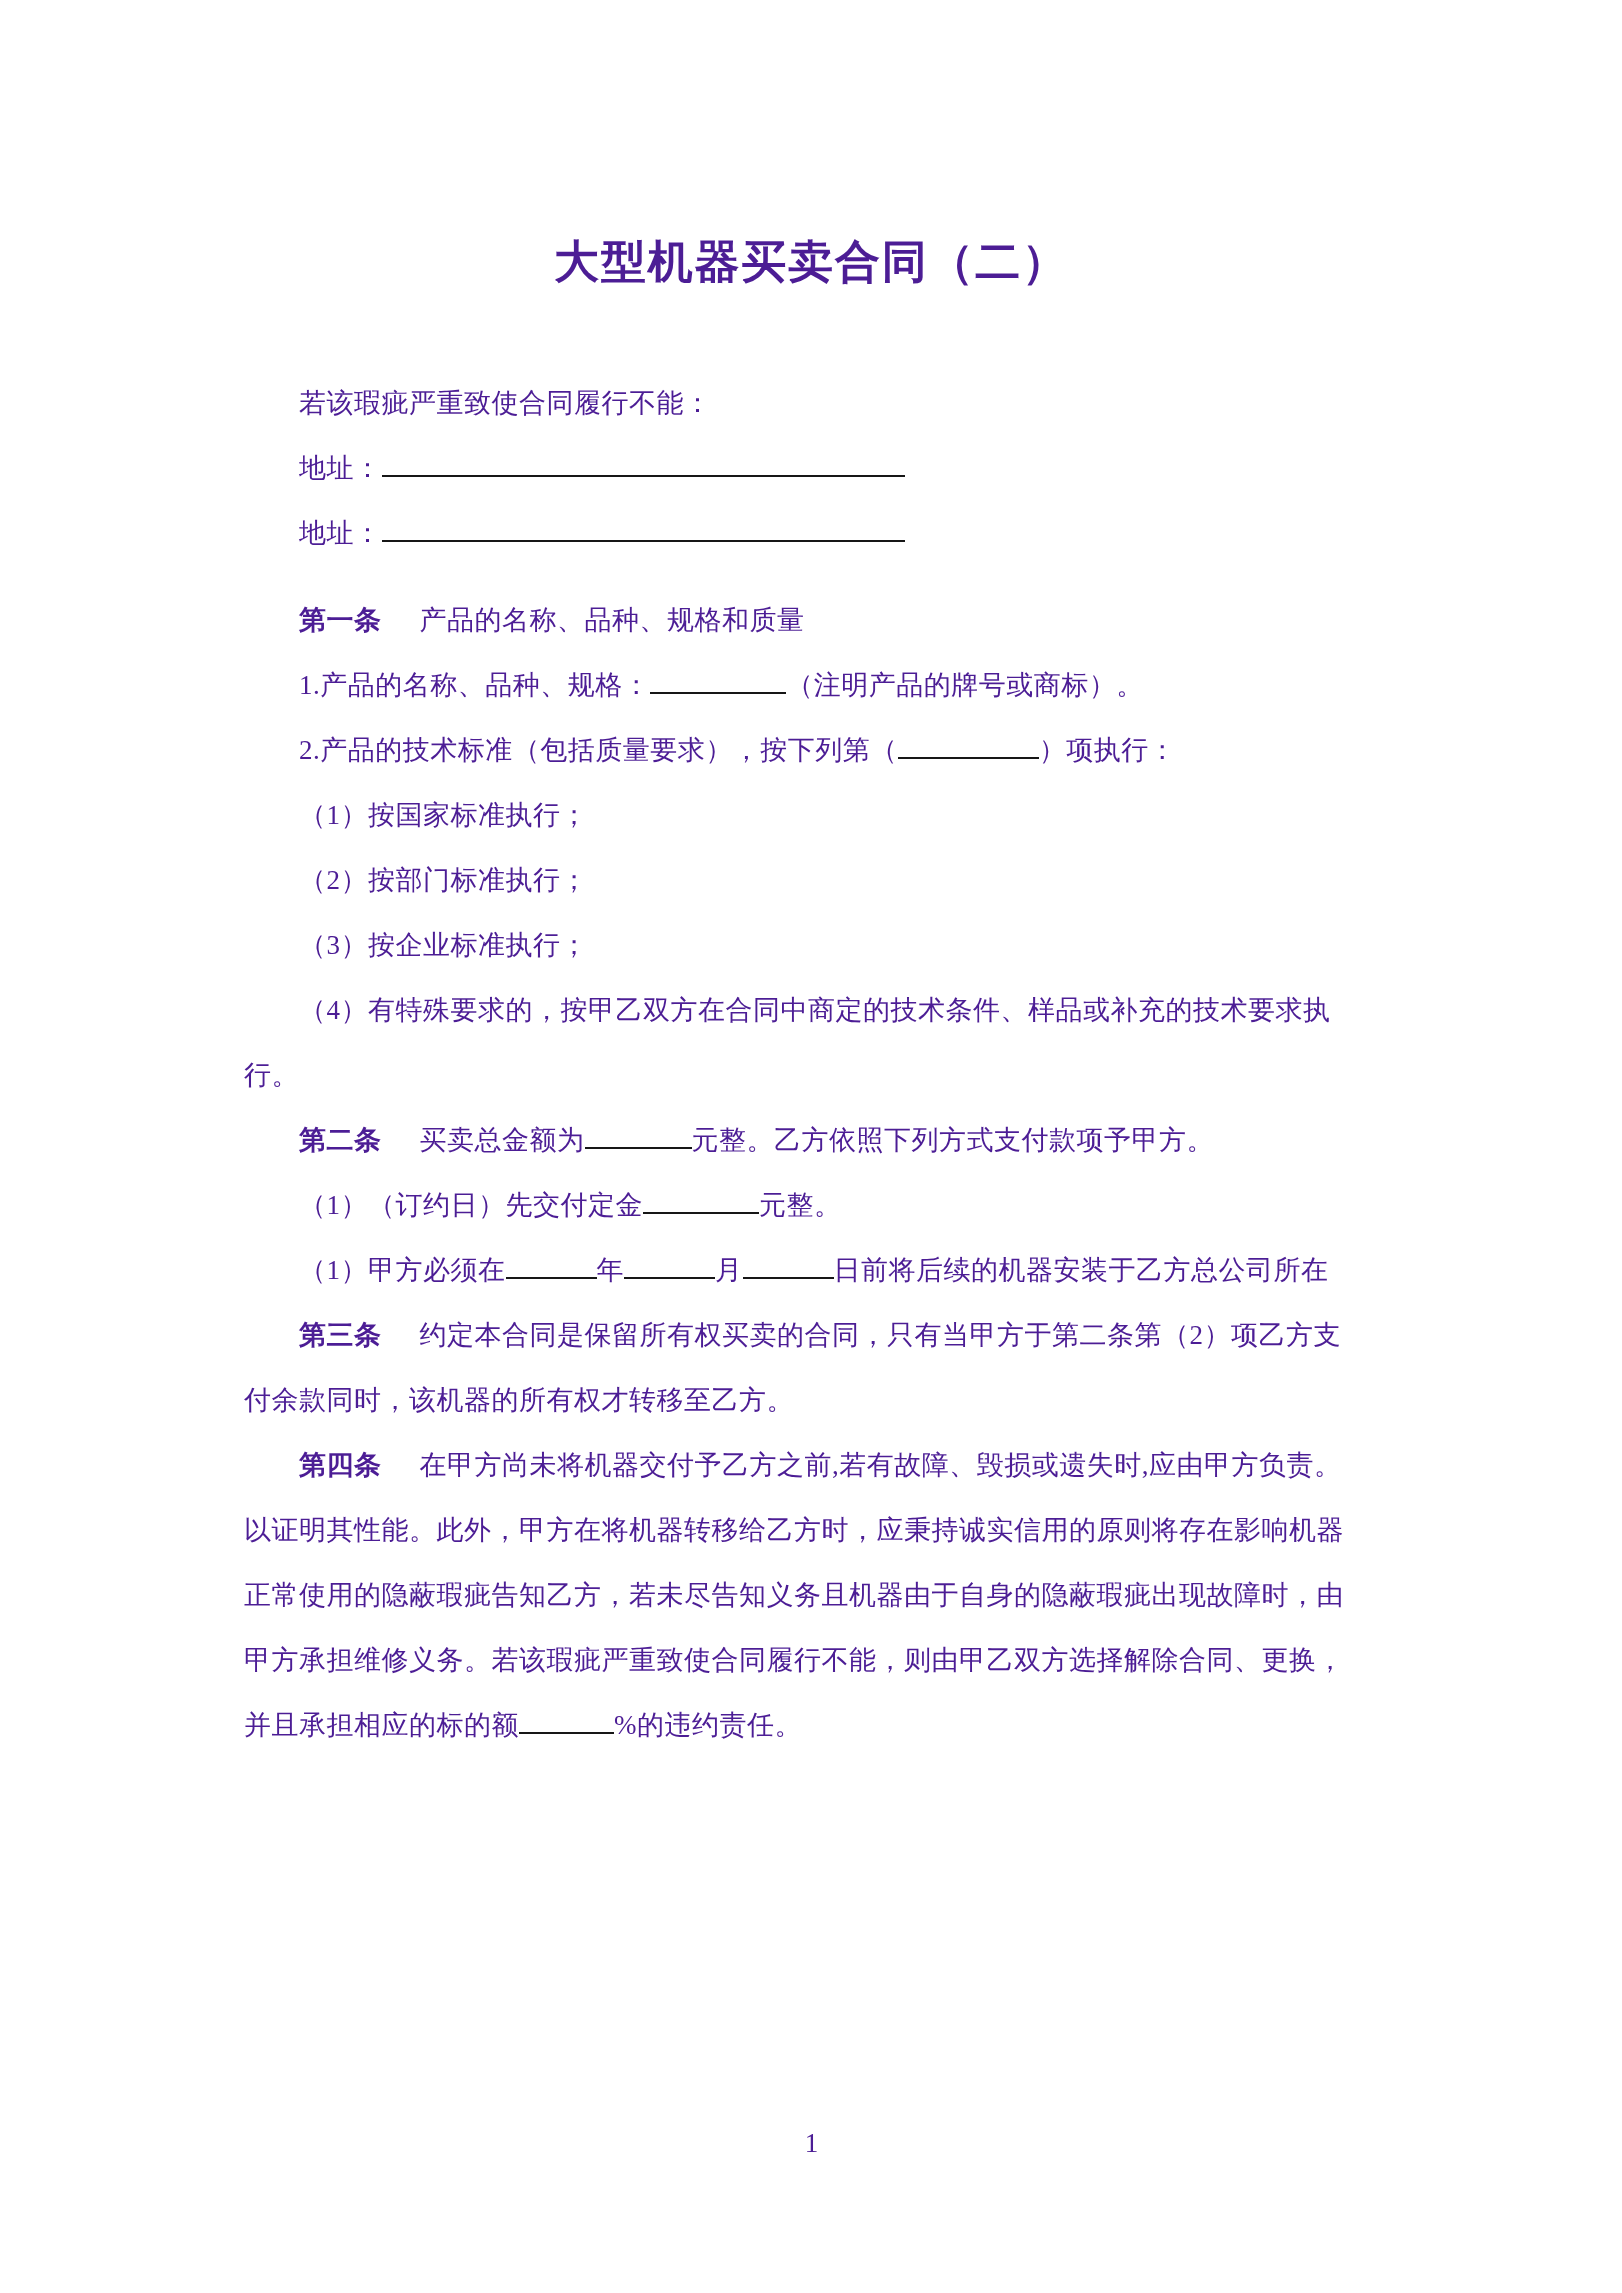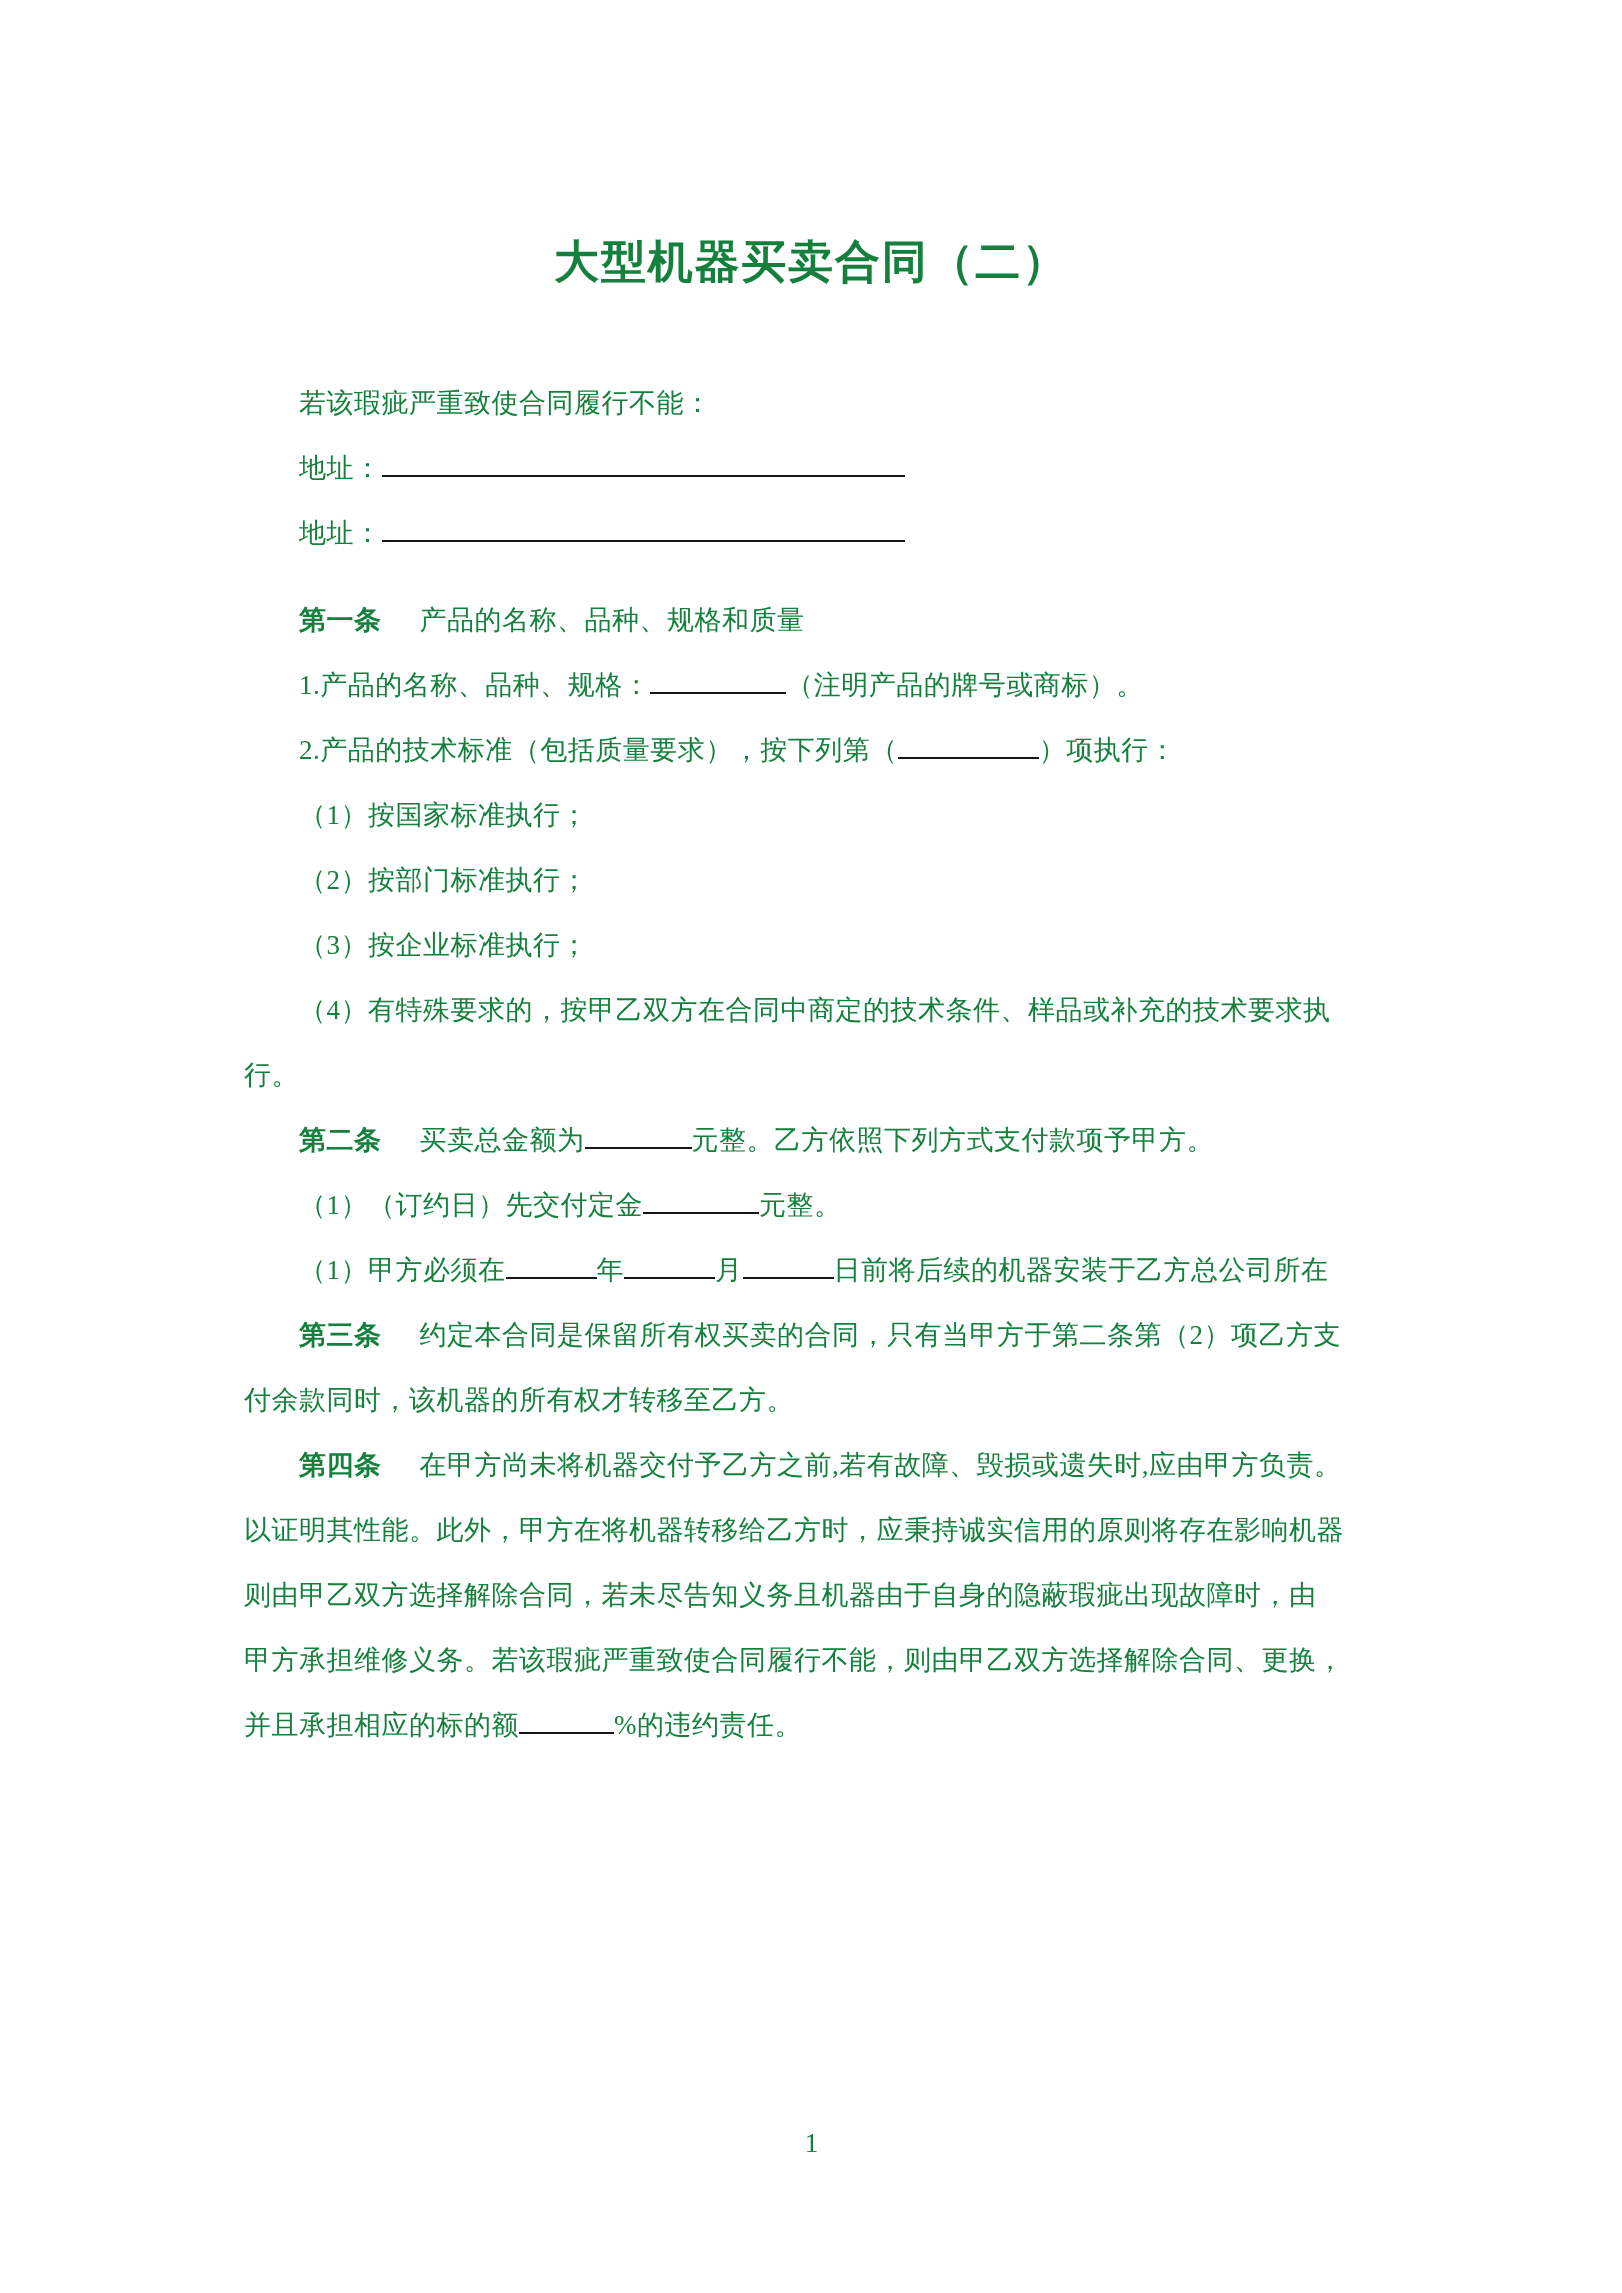--- a/index.html
+++ b/index.html
@@ -8,21 +8,21 @@
     background: #ffffff;
   }
   .page {
     position: relative;
     width: 1623px;
     height: 2294px;
     margin: 0 auto;
     background: #ffffff;
     overflow: hidden;
     font-family: "Liberation Serif", "DejaVu Serif", serif;
-    color: #15803d;
+    color: #4c1d95;
   }
   .doc-title {
     margin: 0;
     padding-top: 233px;
     text-align: center;
     font-size: 45px;
     line-height: 58px;
     font-weight: bold;
     letter-spacing: 1.8px;
     white-space: nowrap;
@@ -79,20 +79,20 @@
       <div class="line indent"><span>（3）按企业标准执行；</span></div>
       <div class="line indent"><span>（4）有特殊要求的，按甲乙双方在合同中商定的技术条件、样品或补充的技术要求执</span></div>
       <div class="line"><span>行。</span></div>
       <div class="line indent"><span class="clause">第二条</span><span>买卖总金额为</span><span class="blank" style="width: 107px;"></span><span>元整。乙方依照下列方式支付款项予甲方。</span></div>
       <div class="line indent"><span>（1）（订约日）先交付定金</span><span class="blank" style="width: 116px;"></span><span>元整。</span></div>
       <div class="line indent"><span>（1）甲方必须在</span><span class="blank" style="width: 91px;"></span><span>年</span><span class="blank" style="width: 91px;"></span><span>月</span><span class="blank" style="width: 91px;"></span><span>日前将后续的机器安装于乙方总公司所在</span></div>
       <div class="line indent"><span class="clause">第三条</span><span>约定本合同是保留所有权买卖的合同，只有当甲方于第二条第（2）项乙方支</span></div>
       <div class="line"><span>付余款同时，该机器的所有权才转移至乙方。</span></div>
       <div class="line indent"><span class="clause">第四条</span><span>在甲方尚未将机器交付予乙方之前,若有故障、毁损或遗失时,应由甲方负责。</span></div>
       <div class="line"><span>以证明其性能。此外，甲方在将机器转移给乙方时，应秉持诚实信用的原则将存在影响机器</span></div>
-      <div class="line"><span>则由甲乙双方选择解除合同，若未尽告知义务且机器由于自身的隐蔽瑕疵出现故障时，由</span></div>
+      <div class="line"><span>正常使用的隐蔽瑕疵告知乙方，若未尽告知义务且机器由于自身的隐蔽瑕疵出现故障时，由</span></div>
       <div class="line"><span>甲方承担维修义务。若该瑕疵严重致使合同履行不能，则由甲乙双方选择解除合同、更换，</span></div>
       <div class="line"><span>并且承担相应的标的额</span><span class="blank" style="width: 95px;"></span><span>%的违约责任。</span></div>
     </div>
 
   <div class="page-number">1</div>
 </div>
 
 
 </body></html>

